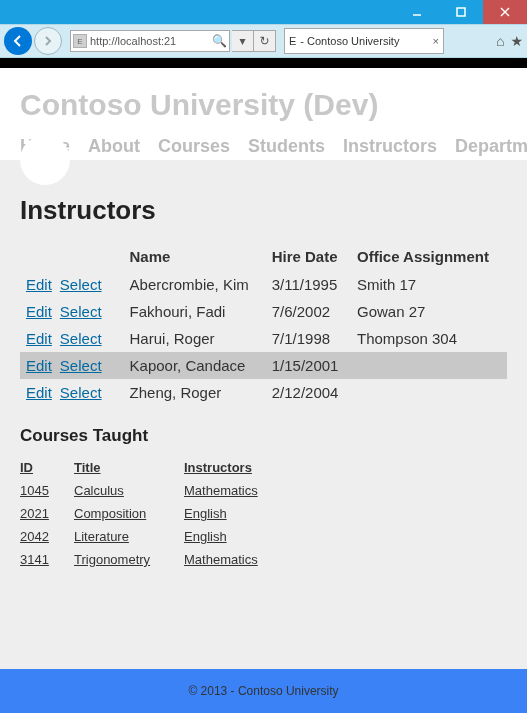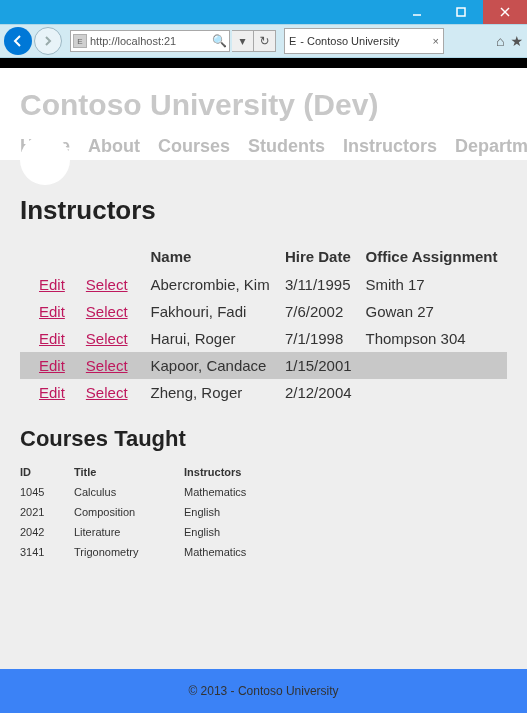--- a/index.html
+++ b/index.html
@@ -129,44 +129,44 @@
     margin-top:-25px;
     position:relative;
     z-index:2;
   }
   .page {
     padding: 0 20px 20px 20px;
     flex:1;
     overflow:auto;
   }
   h2.pgtitle { font-size:26px; font-weight:700; margin:10px 0 16px 0; color:#222;}
-  h3.subtitle { font-size:22px; font-weight:700; margin:20px 0 10px 0; color:#222;}
+  h3.subtitle { font-size:17px; font-weight:700; margin:20px 0 10px 0; color:#222;}
   table.instructors {
     width:100%;
     border-collapse:collapse;
     font-size:15px;
   }
   table.instructors th {
     text-align:left;
     font-weight:700;
     padding:6px 6px;
   }
   table.instructors td {
     padding:5px 6px;
   }
   table.instructors tr.sel td { background:#c8c8c8; }
   .actlink {
-    color:#be185d;
+    color:#0369a1;
     text-decoration:underline;
     margin-right:8px;
-    margin-left:13px;
   }
   table.courses {
     border-collapse:collapse;
-    font-size:11px;
+    font-size:13px;
+    text-decoration:underline;
   }
   table.courses th {
     text-align:left;
     font-weight:700;
     padding:4px 14px 4px 0;
   }
   table.courses td {
     padding:4px 14px 4px 0;
   }
   .footer {

